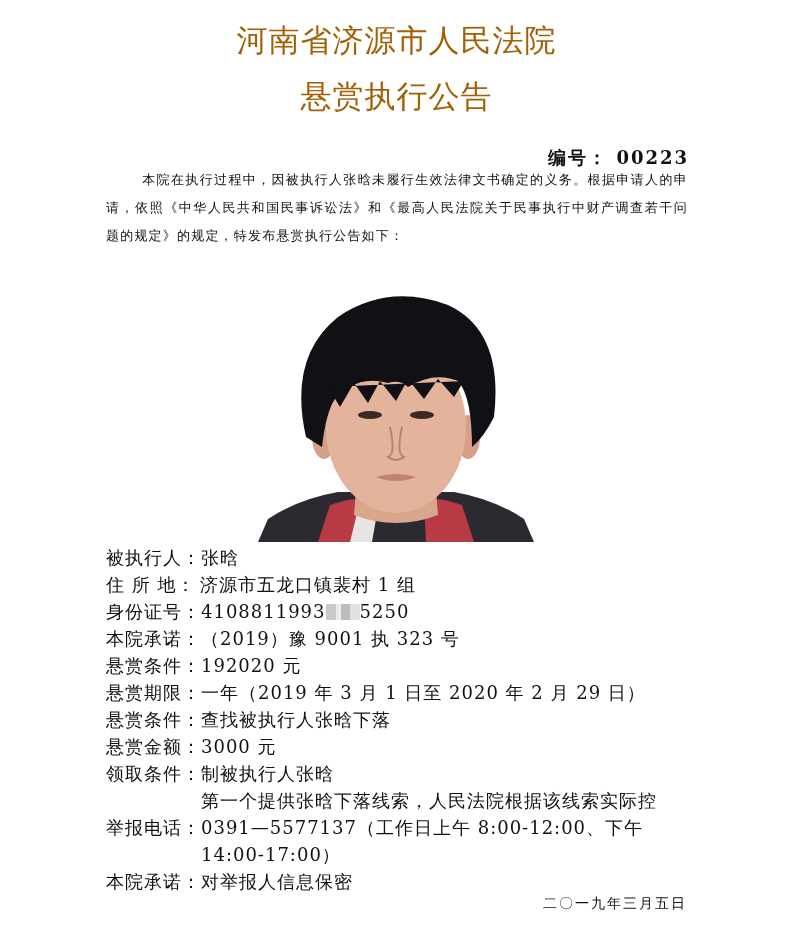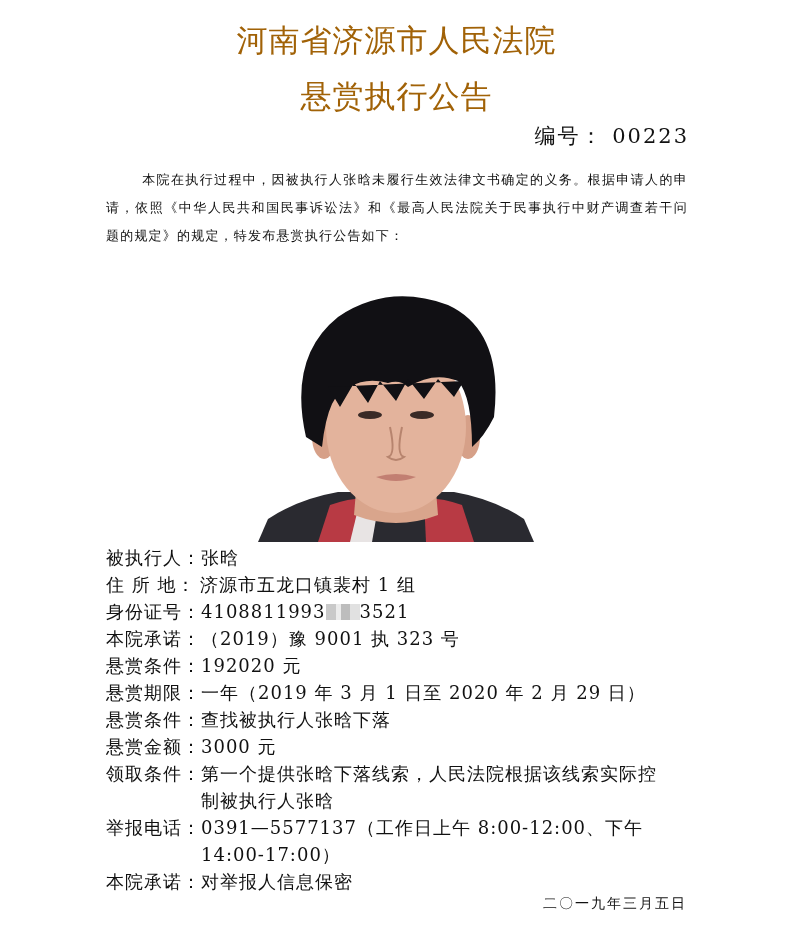--- a/index.html
+++ b/index.html
@@ -24,24 +24,25 @@
       font-size: 31px;
       letter-spacing: 1px;
       color: #a16207;
       line-height: 40px;
     }
     .title-1 { top: 20px; }
     .title-2 { top: 76px; }
     .doc-number {
       position: absolute;
       right: 104px;
-      top: 124px;
-      font-size: 21px;
+      top: 146px;
+      font-size: 18px;
       letter-spacing: 2px;
       line-height: 24px;
+      font-weight: bold;
     }
     .intro {
       position: absolute;
       left: 106px;
       top: 166px;
       width: 582px;
       font-size: 13px;
       line-height: 28px;
       letter-spacing: 1.2px;
       text-align: justify;
@@ -137,21 +138,21 @@
   <div class="field-row">
     <span class="field-label">被执行人：</span>
     <span class="field-value">张晗</span>
   </div>
   <div class="field-row">
     <span class="field-label">住 所 地：</span>
     <span class="field-value">济源市五龙口镇裴村 1 组</span>
   </div>
   <div class="field-row">
     <span class="field-label">身份证号：</span>
-    <span class="field-value"><span>4108811993</span><span class="blur"></span><span>3521</span></span>
+    <span class="field-value"><span>4108811993</span><span class="blur"></span><span>5250</span></span>
   </div>
   <div class="field-row">
     <span class="field-label">本院承诺：</span>
     <span class="field-value">（2019）豫 9001 执 323 号</span>
   </div>
   <div class="field-row">
     <span class="field-label">悬赏条件：</span>
     <span class="field-value">192020 元</span>
   </div>
   <div class="field-row">
@@ -162,22 +163,22 @@
     <span class="field-label">悬赏条件：</span>
     <span class="field-value">查找被执行人张晗下落</span>
   </div>
   <div class="field-row">
     <span class="field-label">悬赏金额：</span>
     <span class="field-value">3000 元</span>
   </div>
   <div class="field-row">
     <span class="field-label">领取条件：</span>
     <span class="field-value">
+      <span class="line">制被执行人张晗</span>
       <span class="line">第一个提供张晗下落线索，人民法院根据该线索实际控</span>
-      <span class="line">制被执行人张晗</span>
     </span>
   </div>
   <div class="field-row">
     <span class="field-label">举报电话：</span>
     <span class="field-value">0391—5577137（工作日上午 8:00-12:00、下午 14:00-17:00）</span>
   </div>
   <div class="field-row">
     <span class="field-label">本院承诺：</span>
     <span class="field-value">对举报人信息保密</span>
   </div>

